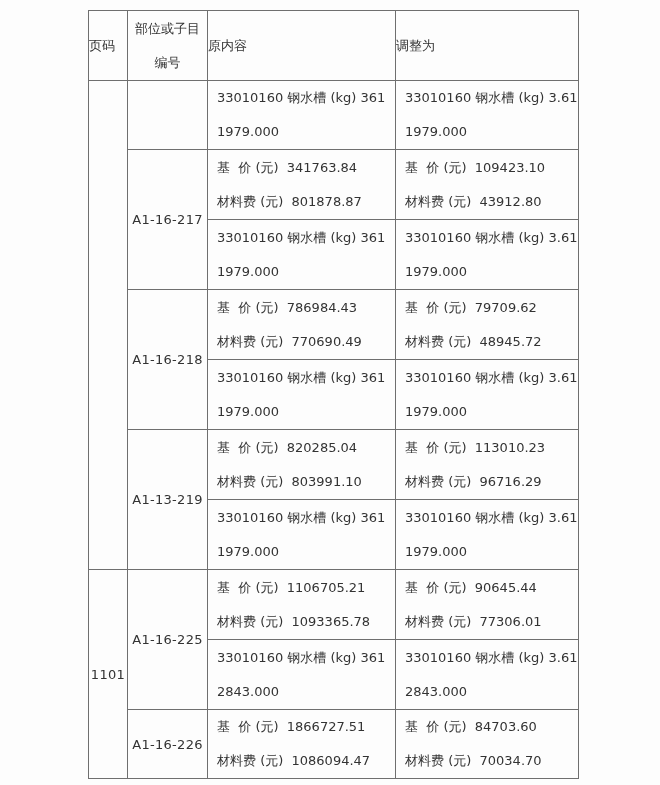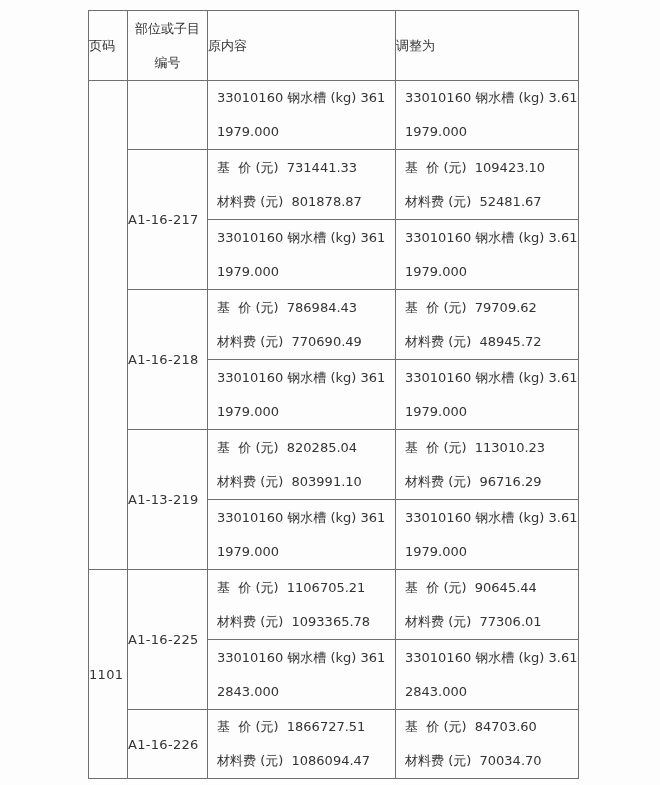--- a/index.html
+++ b/index.html
@@ -38,21 +38,21 @@
 
   th.h-center { text-align: left; }
   th.h-twoline .hlines {
     display: flex;
     flex-direction: column;
     justify-content: space-around;
     height: 68px;
     align-items: center;
   }
   td.page-cell, td.code-cell {
-    text-align: left;
+    text-align: center;
     letter-spacing: 0.3px;
   }
   td.content-cell .lines {
     display: flex;
     flex-direction: column;
     justify-content: space-around;
     height: 68px;
     padding-left: 9px;
     padding-right: 2px;
   }
@@ -103,28 +103,28 @@
               <span>33010160 钢水槽 (kg) 3.61</span>
               <span>1979.000</span>
             </div>
         </td>
       </tr>
 
       <tr>
         <td class="code-cell" rowspan="2">A1-16-217</td>
         <td class="content-cell">
           <div class="lines">
-              <span>基  价 (元)  731441.33</span>
+              <span>基  价 (元)  341763.84</span>
               <span>材料费 (元)  801878.87</span>
             </div>
         </td>
         <td class="content-cell">
           <div class="lines">
               <span>基  价 (元)  109423.10</span>
-              <span>材料费 (元)  52481.67</span>
+              <span>材料费 (元)  43912.80</span>
             </div>
         </td>
       </tr>
       <tr>
         <td class="content-cell">
           <div class="lines">
               <span>33010160 钢水槽 (kg) 361</span>
               <span>1979.000</span>
             </div>
         </td>

